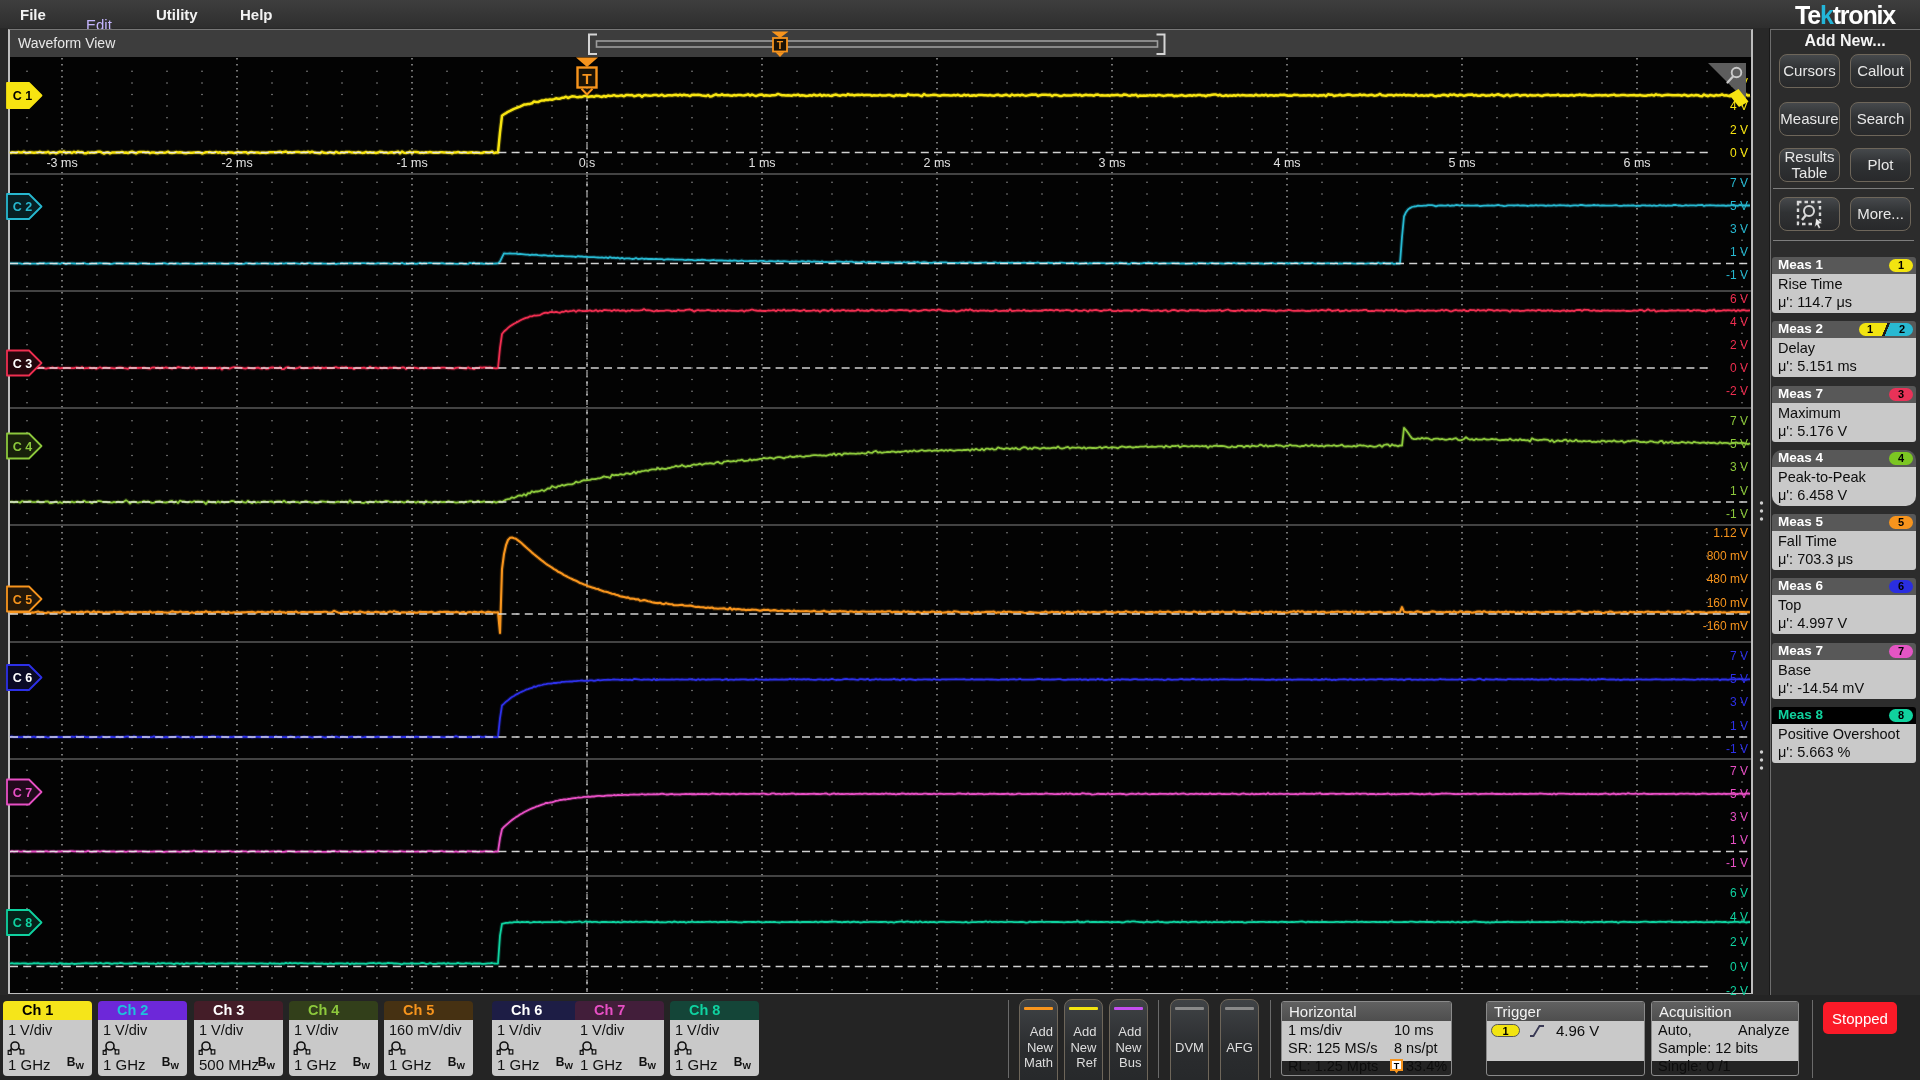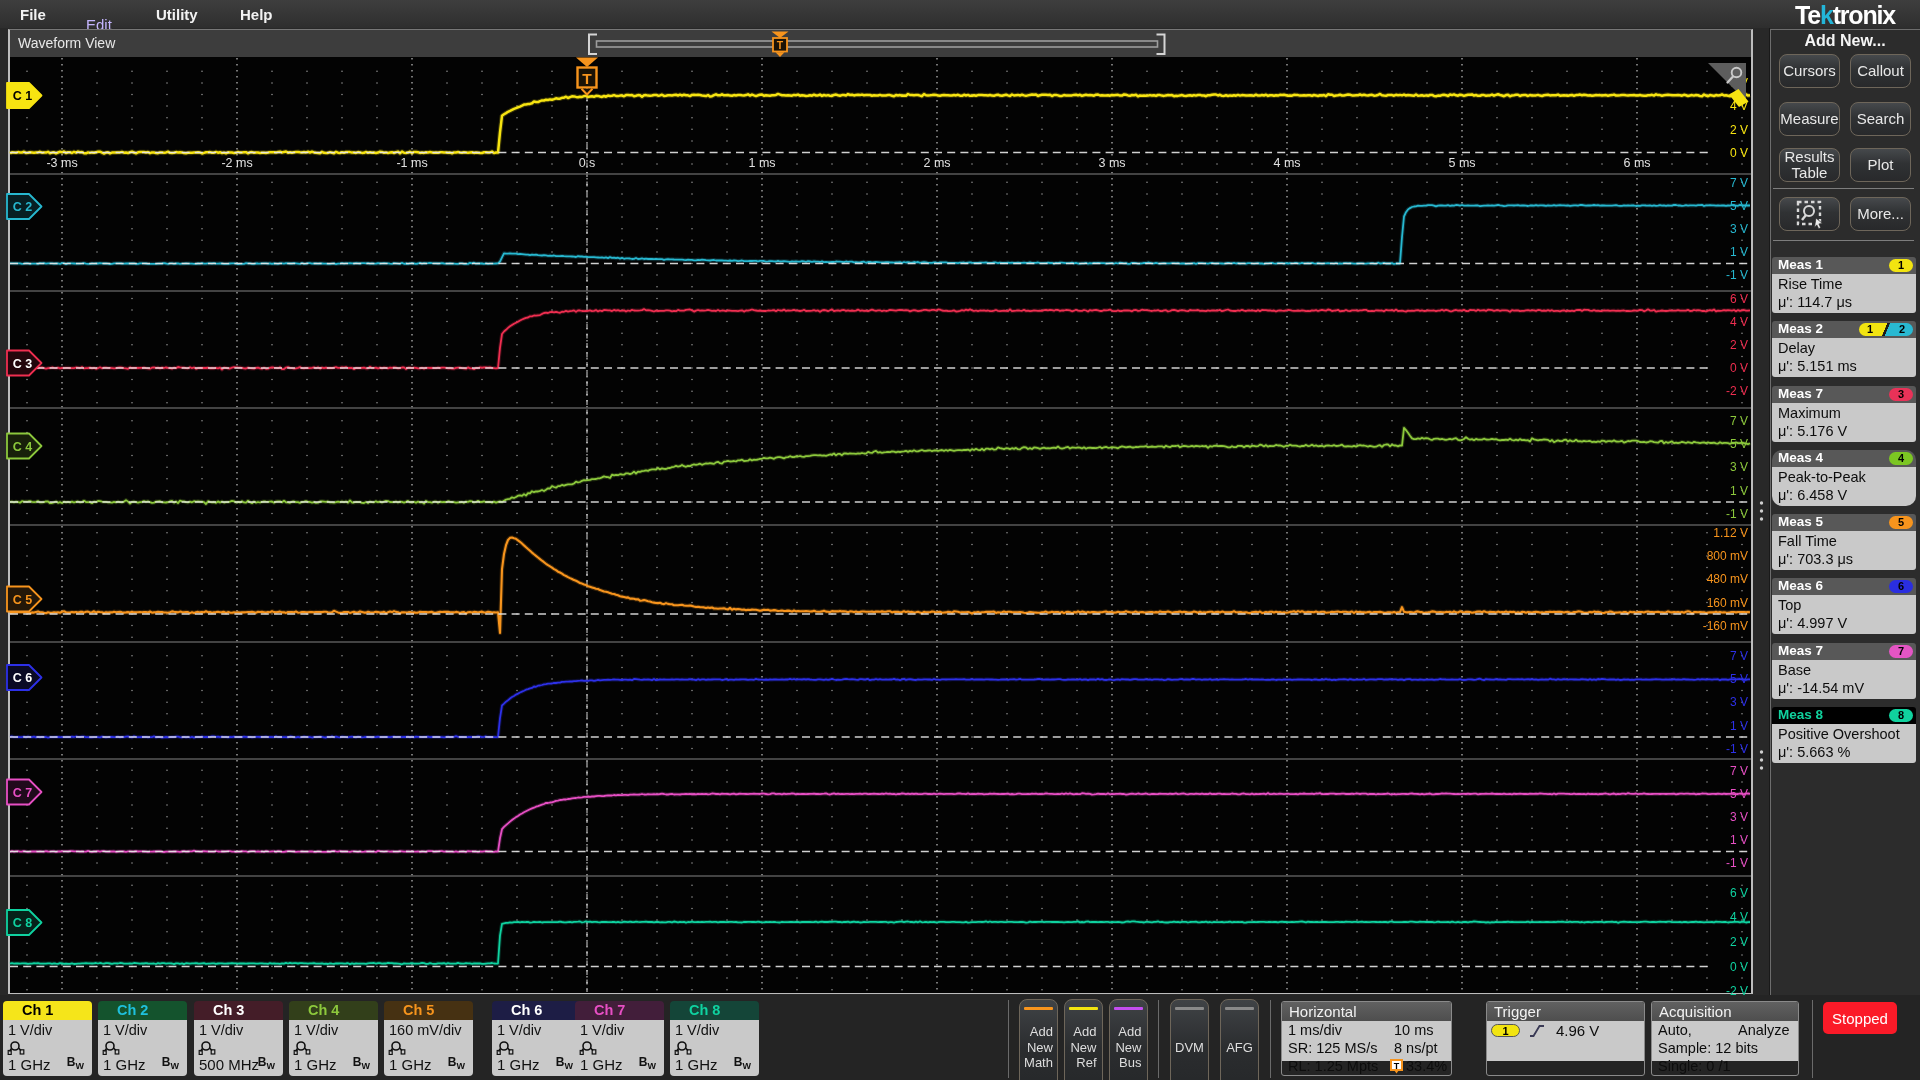--- a/index.html
+++ b/index.html
@@ -233,21 +233,21 @@
         <path d="M4.5,7.5 l-2,3" stroke="#111" stroke-width="1.6" fill="none"></path>
         <rect x="1.2" y="9.5" width="3" height="4" fill="none" stroke="#111" stroke-width="1.2"></rect>
         <path d="M11.5,7 l2.5,2.5" stroke="#111" stroke-width="1.6" fill="none"></path>
         <rect x="13.2" y="8.8" width="3.6" height="4.2" fill="none" stroke="#111" stroke-width="1.2"></rect>
       </svg>
       <div style="position:absolute;left:5px;top:36px;font-size:15px">1 GHz</div>
       <div style="position:absolute;right:8px;top:35px;font-weight:bold;font-size:12px">B<span style="font-size:9px;vertical-align:-3px">W</span></div>
     </div>
   </div>
 <div class="card" style="left:98px">
-    <div class="chead" style="background:#14532d;color:#1fc0dc">Ch 2</div>
+    <div class="chead" style="background:#6d28d9;color:#1fc0dc">Ch 2</div>
     <div class="cbody">
       <div style="position:absolute;left:5px;top:2px">1 V/div</div>
       <svg width="20" height="14" viewBox="0 0 20 14" style="position:absolute;left:4px;top:21px">
         <circle cx="8" cy="5" r="4" fill="none" stroke="#111" stroke-width="1.6"></circle>
         <path d="M4.5,7.5 l-2,3" stroke="#111" stroke-width="1.6" fill="none"></path>
         <rect x="1.2" y="9.5" width="3" height="4" fill="none" stroke="#111" stroke-width="1.2"></rect>
         <path d="M11.5,7 l2.5,2.5" stroke="#111" stroke-width="1.6" fill="none"></path>
         <rect x="13.2" y="8.8" width="3.6" height="4.2" fill="none" stroke="#111" stroke-width="1.2"></rect>
       </svg>
       <div style="position:absolute;left:5px;top:36px;font-size:15px">1 GHz</div>

